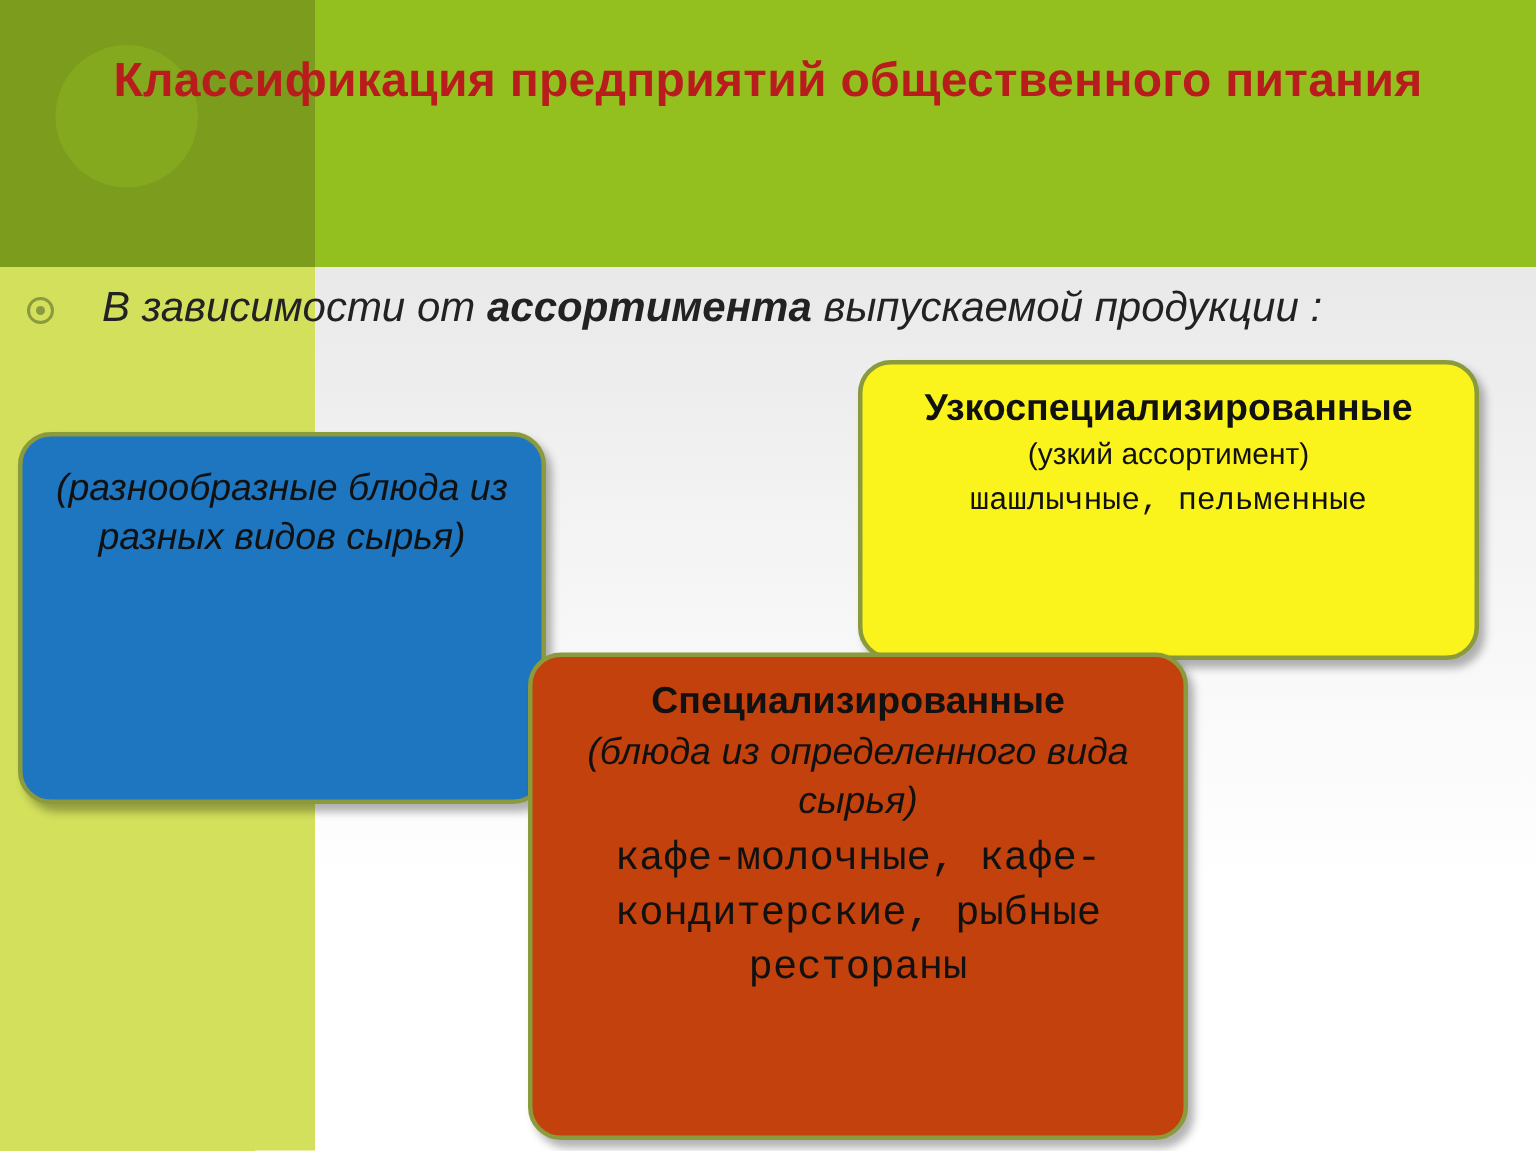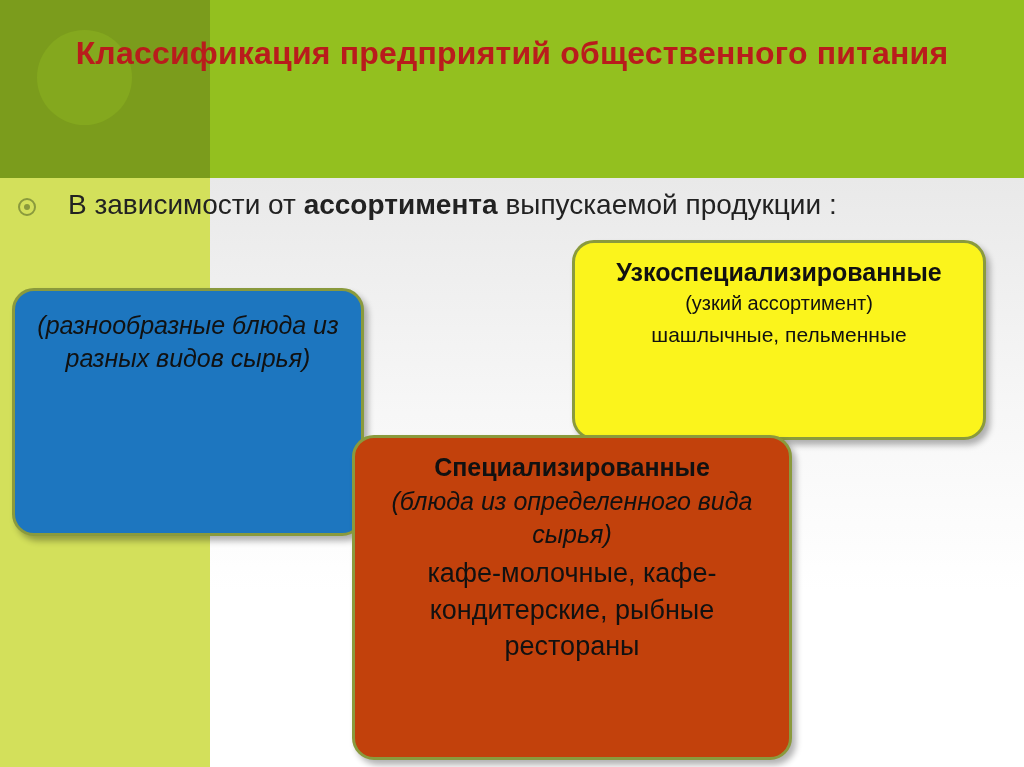--- a/index.html
+++ b/index.html
@@ -85,20 +85,21 @@
     border-radius: 50%;
     background: #8a9a3d;
   }
   .bullet-text {
     position: absolute;
     left: 50px; top: 0;
     width: 900px;
     font-size: 28px;
     color: #222222;
     line-height: 1.5;
+    font-style: italic;
   }
   .bullet-text b { font-weight: bold; }
 
   
   .box {
     position: absolute;
     border-radius: 22px;
     box-sizing: border-box;
     text-align: center;
     color: #111111;
@@ -134,20 +135,21 @@
   .box .sub {
     margin: 0;
     font-size: 25px;
     font-style: italic;
     line-height: 1.32;
   }
   .box .note {
     margin: 4px 0 0 0;
     font-size: 21px;
     line-height: 1.35;
+    font-family: Liberation Mono, monospace;
   }
   .box-universal h3 { font-size: 25px; }
   .box-universal .sub { font-size: 25px; }
   .box-narrow h3 { font-size: 25px; }
   .box-narrow .sub { font-size: 20px; font-style: normal; }
   .box-narrow .note { font-size: 21px; }
   .box-special h3 { font-size: 25px; }
   .box-special .sub { font-size: 25px; }
   .box-special .note { font-size: 27px; }
 </style>

